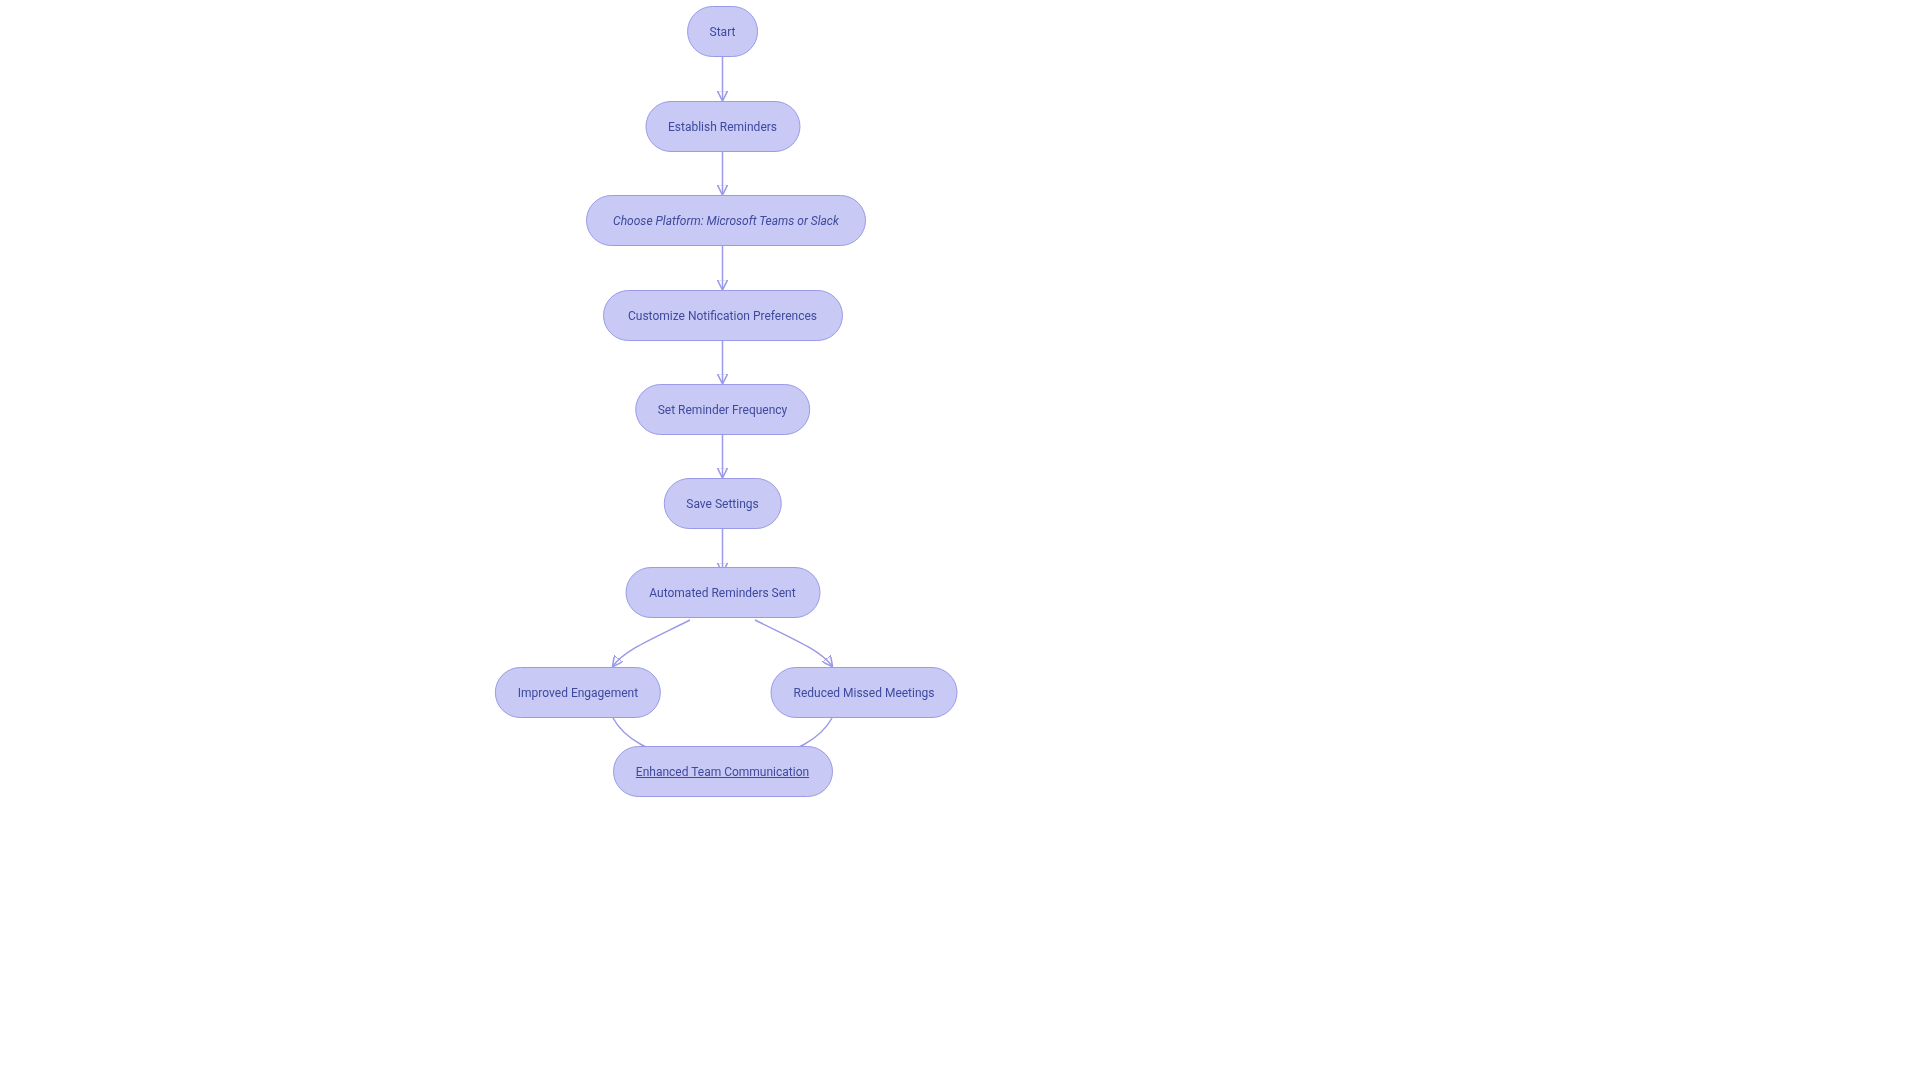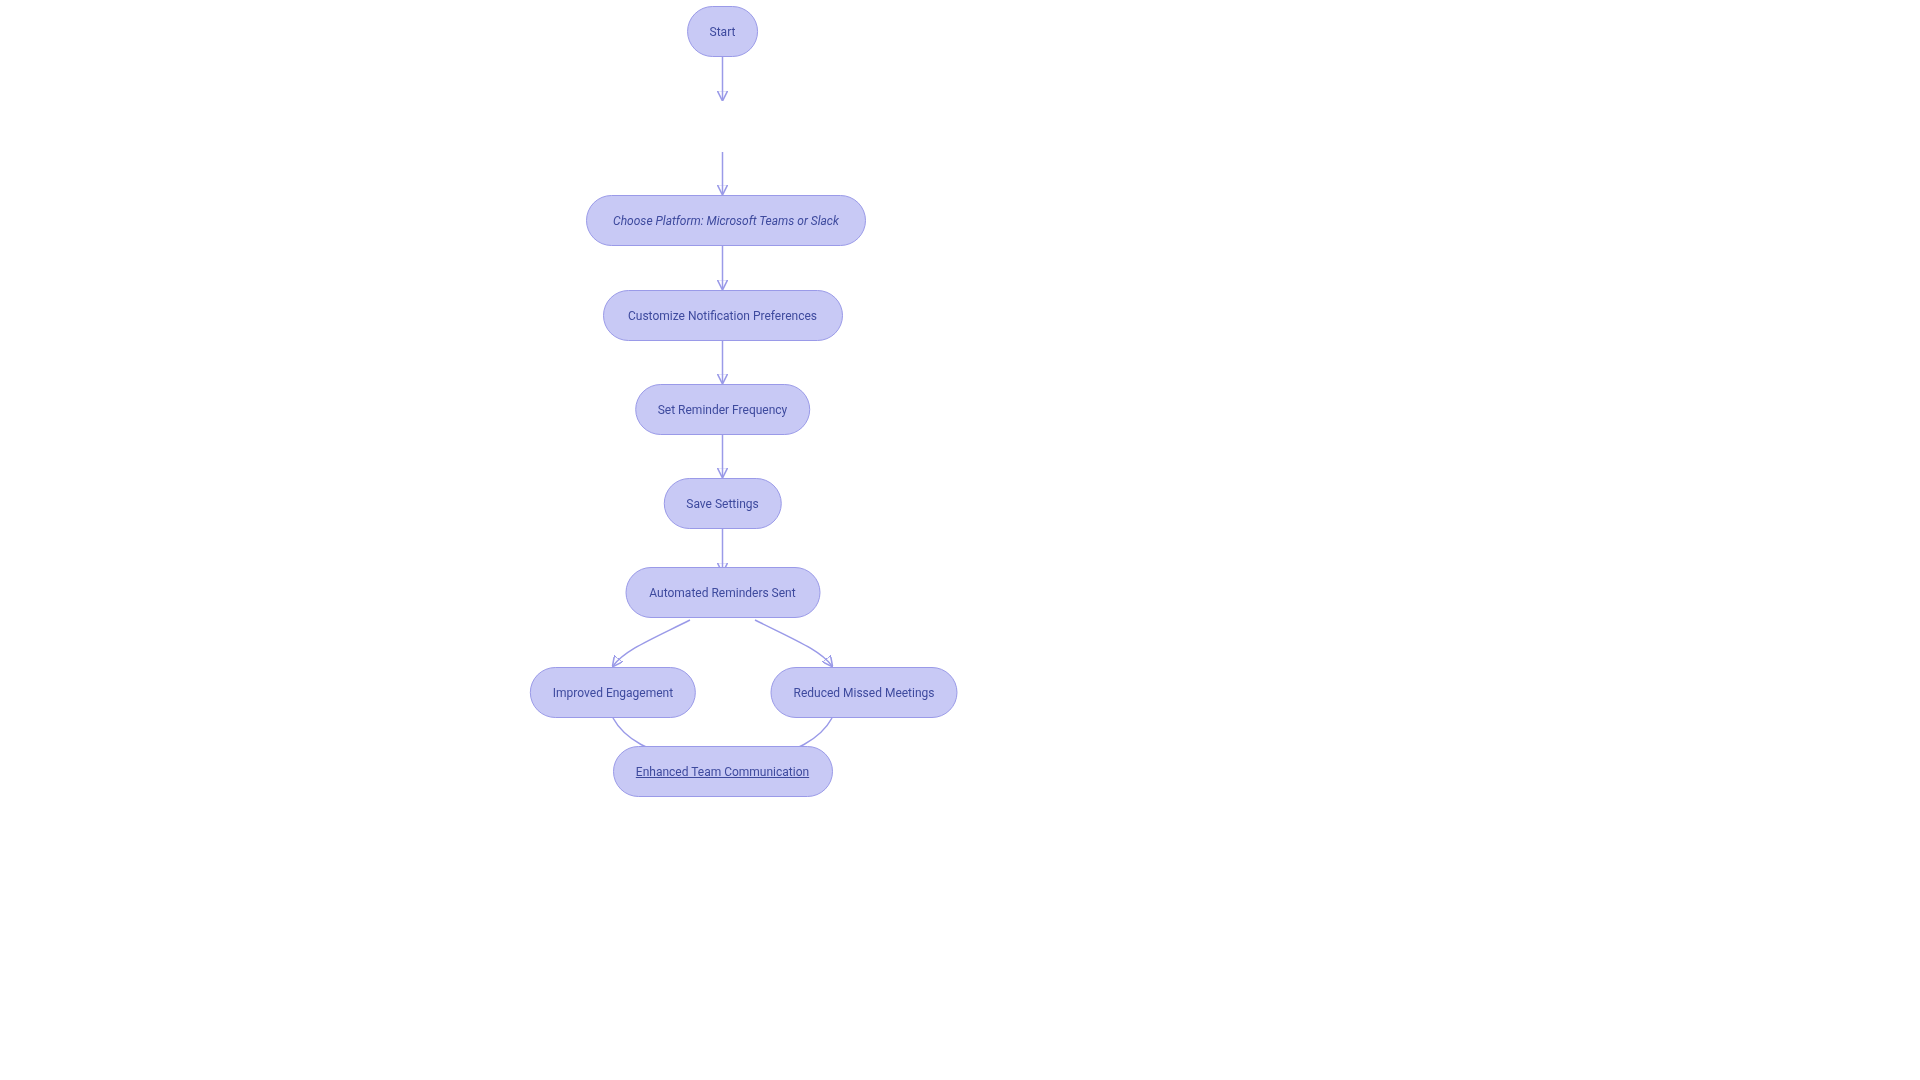--- a/index.html
+++ b/index.html
@@ -69,36 +69,39 @@
     <path d="M 755 620 C 795 640, 820 650, 832 666" marker-end="url(#arrow)"></path>
 
     <path d="M 613 718 C 625 740, 650 752, 690 762" marker-end="url(#arrow)"></path>
 
     <path d="M 832 718 C 820 740, 795 752, 755 762" marker-end="url(#arrow)"></path>
   </svg>
 
   <div class="node" style="left:722.5px; top:6px;   min-width:64px;">
       <span>Start</span>
     </div>
+  <div class="node" style="left:722.5px; top:101px; min-width:150px;">
+      <span>Establish Reminders</span>
+    </div>
   <div class="node" style="left:726px; top:195px; min-width:280px;font-style:italic;">
       <span>Choose Platform: Microsoft Teams or Slack</span>
     </div>
   <div class="node" style="left:722.5px; top:384px; min-width:175px;">
       <span>Set Reminder Frequency</span>
     </div>
   <div class="node" style="left:722.5px; top:290px; min-width:240px;">
       <span>Customize Notification Preferences</span>
     </div>
   <div class="node" style="left:722.5px; top:478px; min-width:115px;">
       <span>Save Settings</span>
     </div>
   <div class="node" style="left:722.5px; top:567px; min-width:195px;">
       <span>Automated Reminders Sent</span>
     </div>
-  <div class="node" style="left:613px;   top:667px; min-width:165px;">
+  <div class="node" style="left:578px;   top:667px; min-width:165px;">
       <span>Improved Engagement</span>
     </div>
   <div class="node" style="left:864px;   top:667px; min-width:185px;">
       <span>Reduced Missed Meetings</span>
     </div>
   <div class="node" style="left:722.5px; top:746px; min-width:220px;text-decoration:underline;">
       <span>Enhanced Team Communication</span>
     </div>
 
 </div>

